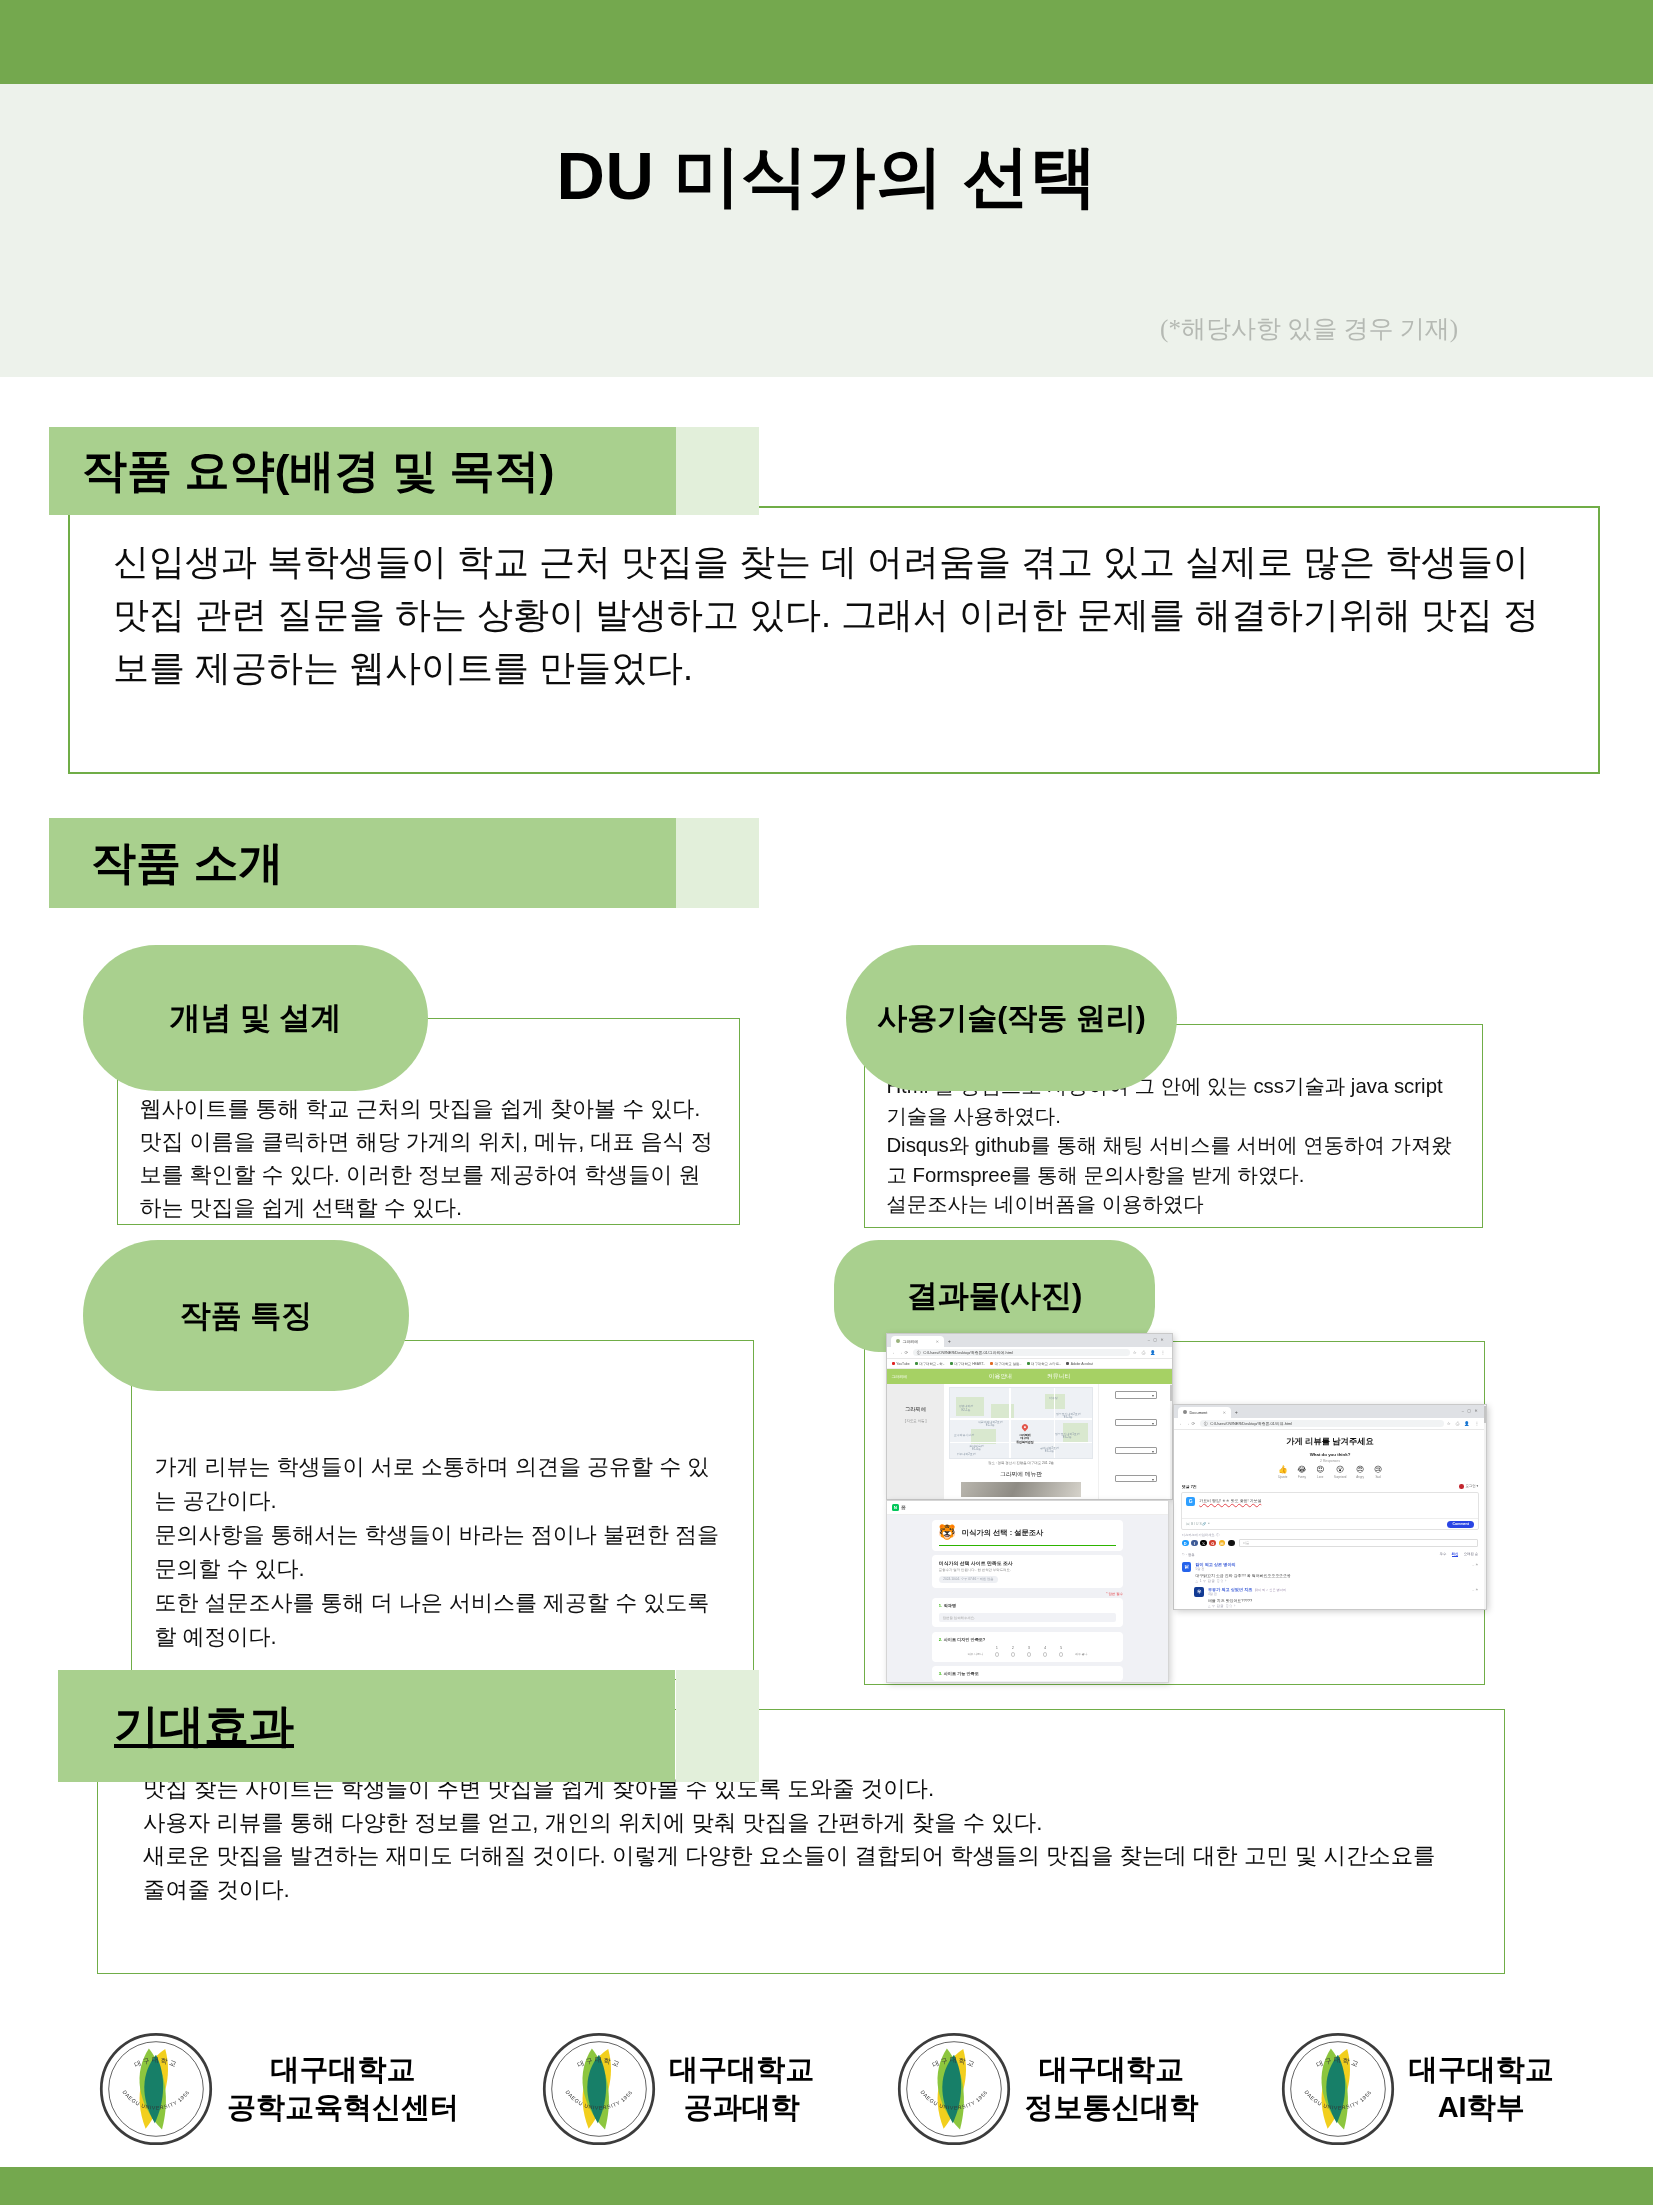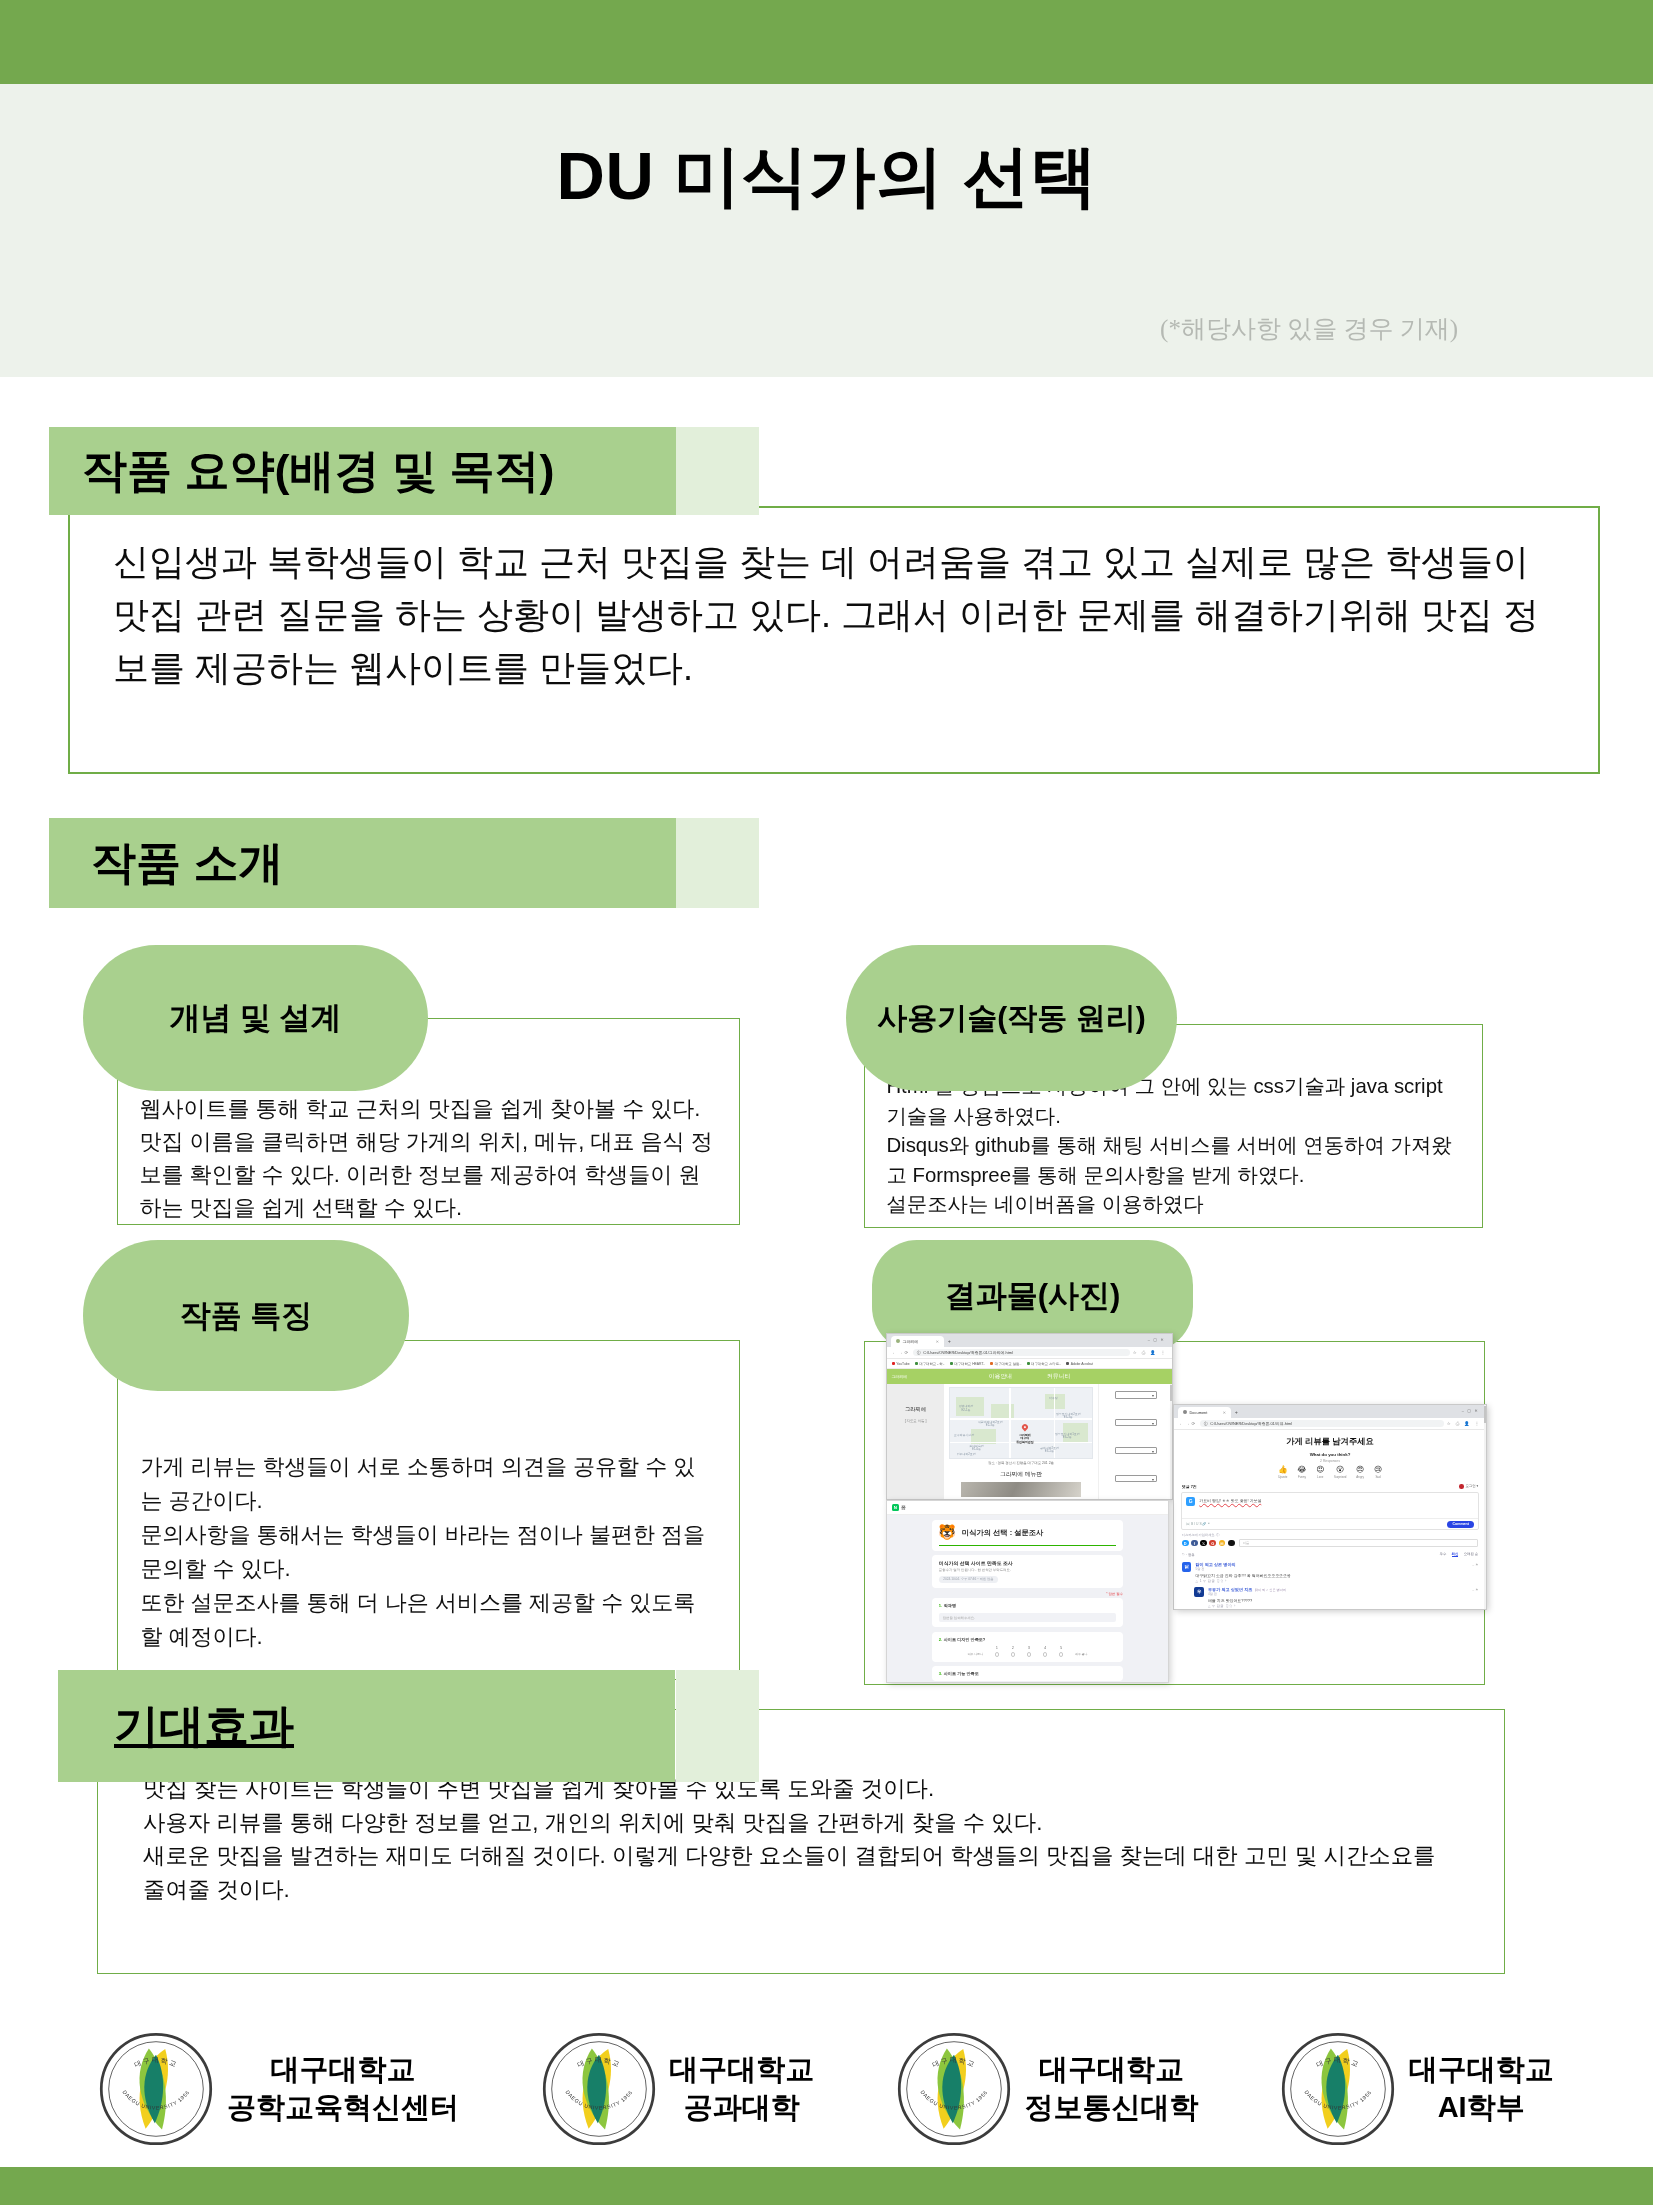--- a/index.html
+++ b/index.html
@@ -33,27 +33,27 @@
   #sum-box .txt{padding:28px 43px 0;font-size:36px;line-height:1.47;color:#0c0c0c;}
   #eff-box{left:97px;top:1709px;width:1408px;height:265px;border-width:1.9px;}
   #eff-box .txt{padding:62px 45px 0;font-size:22.4px;line-height:1.5;color:#0c0c0c;}
 
   
   .pill{position:absolute;background:#a9d08e;display:flex;align-items:center;justify-content:center;
         font-weight:bold;color:#000;z-index:5;}
   #concept-pill{left:83px;top:945px;width:345px;height:146px;border-radius:73px;font-size:31px;}
   #tech-pill{left:846px;top:945px;width:331px;height:146px;border-radius:73px;font-size:30px;}
   #feature-pill{left:83px;top:1240px;width:326px;height:151px;border-radius:75px;font-size:31px;}
-  #result-pill{left:872px;top:1240px;width:321px;height:112px;border-radius:45px;font-size:31px;}
+  #result-pill{left:834px;top:1240px;width:321px;height:112px;border-radius:45px;font-size:31px;}
   .sbox{position:absolute;background:#fff;border:1.9px solid #70ad47;box-sizing:border-box;z-index:2;}
   #concept-box{left:117px;top:1018px;width:623px;height:207px;}
   #concept-box .txt{padding:73px 21.4px 0;font-size:22px;line-height:1.5;}
   #tech-box{left:864px;top:1024px;width:619px;height:204px;}
   #tech-box .txt{padding:47px 18.5px 0 21.4px;font-size:20.4px;line-height:1.45;}
-  #feature-box{left:117px;top:1340px;width:623px;height:340px;}
+  #feature-box{left:131px;top:1340px;width:623px;height:340px;}
   #feature-box .txt{padding:109px 22.4px 0;font-size:22px;line-height:1.55;}
   #result-box{left:864px;top:1341px;width:621px;height:344px;}
   .prelines{white-space:pre-line;}
 
   
   .browser{position:absolute;background:#fff;border:0.5px solid #c9c9c9;box-shadow:1.5px 1.9px 6.8px rgba(0,0,0,.22);overflow:hidden;z-index:6;}
   #site-shot{left:886px;top:1333px;width:285px;height:165px;}
   #review-shot{left:1173px;top:1404px;width:312px;height:204px;}
   .tabbar{height:12.6px;background:#dfe1e5;display:flex;align-items:flex-end;padding:1.9px 3.9px 0;position:relative;box-sizing:border-box;}
   .tab{background:#fff;border-radius:3.9px 3.9px 0 0;height:10.7px;display:flex;align-items:center;gap:2.9px;padding:0 4.9px;font-size:3.9px;color:#333;min-width:53px;box-sizing:border-box;}

